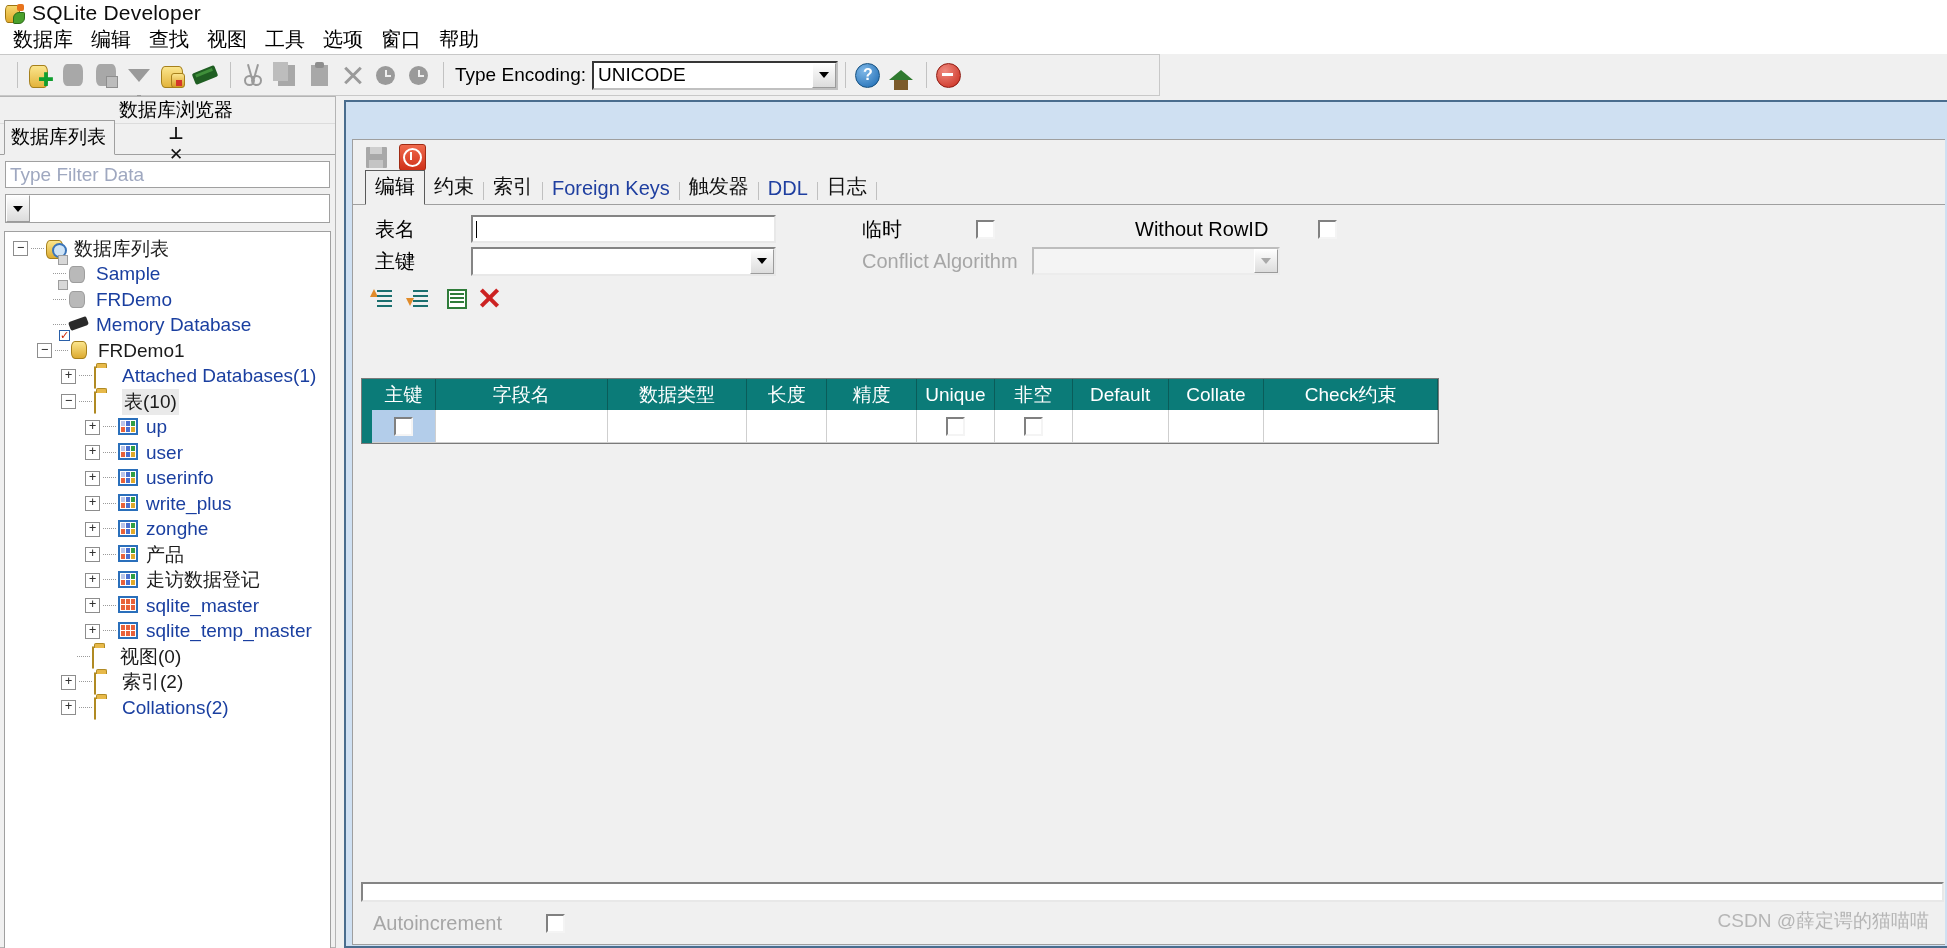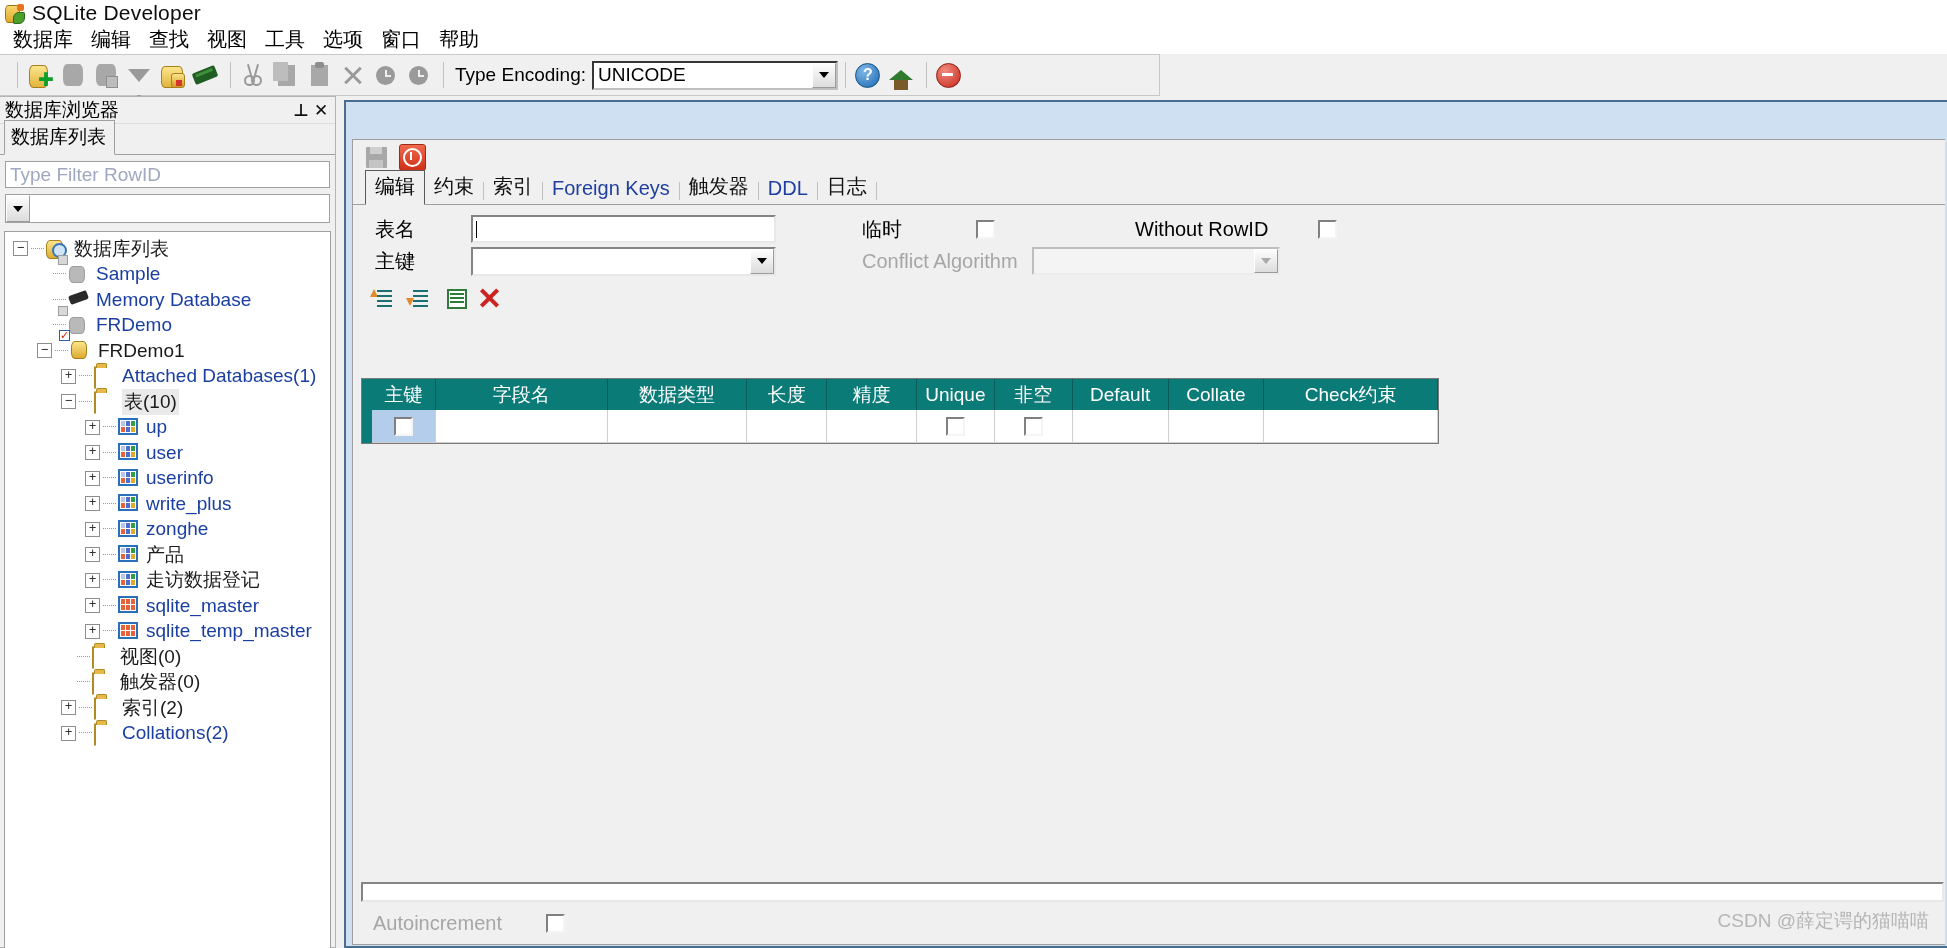--- a/index.html
+++ b/index.html
@@ -337,24 +337,25 @@
     width: 336px; height: 852px;
     background: #f0f0f0;
     border: 1px solid #b4b4b4;
     border-left: none;
     box-sizing: border-box;
   }
   .dock-caption {
     height: 26px;
     display: flex;
     align-items: center;
-    padding: 0 4px 0 5px;
+    padding: 0 4px 0 21px;
     font-size: 19px;
     border-bottom: 1px solid #dcdcdc;
     background: #f0f0f0;
+    flex-direction: column;
   }
   .dock-caption .cap-text { flex: 1; white-space: nowrap; }
   .dock-caption .cap-btn {
     width: 20px; text-align: center;
     font-size: 17px; font-weight: bold;
     cursor: default;
     color: #111;
   }
   .dock-tabs {
     height: 30px;
@@ -934,48 +935,48 @@
 
   <div class="dock">
     <div class="dock-caption">
       <span class="cap-text">数据库浏览器</span>
       <span class="cap-btn">⊥</span>
       <span class="cap-btn">✕</span>
     </div>
     <div class="dock-tabs">
       <div class="dock-tab">数据库列表</div>
     </div>
-    <div class="filter-input">Type Filter RowID</div>
+    <div class="filter-input">Type Filter Data</div>
     <div class="scope-combo">
       <span class="combo-arrow"></span>
     </div>
     <div class="tree" id="tree">
         <div class="tnode" style="padding-left: 8px;">
           <span class="expander">−</span>
           <span class="dots"></span>
           <span class="t-icon"><span class="ti-search"><span class="cyl"></span><span class="mag"></span></span></span>
           <span class="tlabel dark">数据库列表</span>
         </div>
         <div class="tnode" style="padding-left: 32px;">
           <span class="nospace"></span>
           <span class="dots"></span>
           <span class="t-icon"><span class="ti-gray-db"><span class="cyl"></span><span class="chk"></span></span></span>
           <span class="tlabel">Sample</span>
         </div>
         <div class="tnode" style="padding-left: 32px;">
           <span class="nospace"></span>
           <span class="dots"></span>
+          <span class="t-icon"><span class="ti-gray-db"><span class="cyl"></span><span class="chk"></span></span></span>
+          <span class="tlabel">FRDemo</span>
+        </div>
+        <div class="tnode" style="padding-left: 32px;">
+          <span class="nospace"></span>
+          <span class="dots"></span>
           <span class="t-icon"><span class="ti-mem"><span class="stick"></span></span></span>
           <span class="tlabel">Memory Database</span>
-        </div>
-        <div class="tnode" style="padding-left: 32px;">
-          <span class="nospace"></span>
-          <span class="dots"></span>
-          <span class="t-icon"><span class="ti-gray-db"><span class="cyl"></span><span class="chk"></span></span></span>
-          <span class="tlabel">FRDemo</span>
         </div>
         <div class="tnode" style="padding-left: 32px;">
           <span class="expander">−</span>
           <span class="dots"></span>
           <span class="t-icon"><span class="ti-db-act"><span class="cyl"></span><span class="chk">✓</span></span></span>
           <span class="tlabel dark">FRDemo1</span>
         </div>
         <div class="tnode" style="padding-left: 56px;">
           <span class="expander">+</span>
           <span class="dots"></span>
@@ -1121,26 +1122,20 @@
               <span></span>
             </span>
           </span>
           <span class="tlabel">sqlite_temp_master</span>
         </div>
         <div class="tnode" style="padding-left: 56px;">
           <span class="nospace"></span>
           <span class="dots"></span>
           <span class="t-icon"><span class="ti-folder"></span></span>
           <span class="tlabel dark">视图(0)</span>
-        </div>
-        <div class="tnode" style="padding-left: 56px;">
-          <span class="nospace"></span>
-          <span class="dots"></span>
-          <span class="t-icon"><span class="ti-folder"></span></span>
-          <span class="tlabel dark">触发器(0)</span>
         </div>
         <div class="tnode" style="padding-left: 56px;">
           <span class="expander">+</span>
           <span class="dots"></span>
           <span class="t-icon"><span class="ti-folder"></span></span>
           <span class="tlabel dark">索引(2)</span>
         </div>
         <div class="tnode" style="padding-left: 56px;">
           <span class="expander">+</span>
           <span class="dots"></span>

